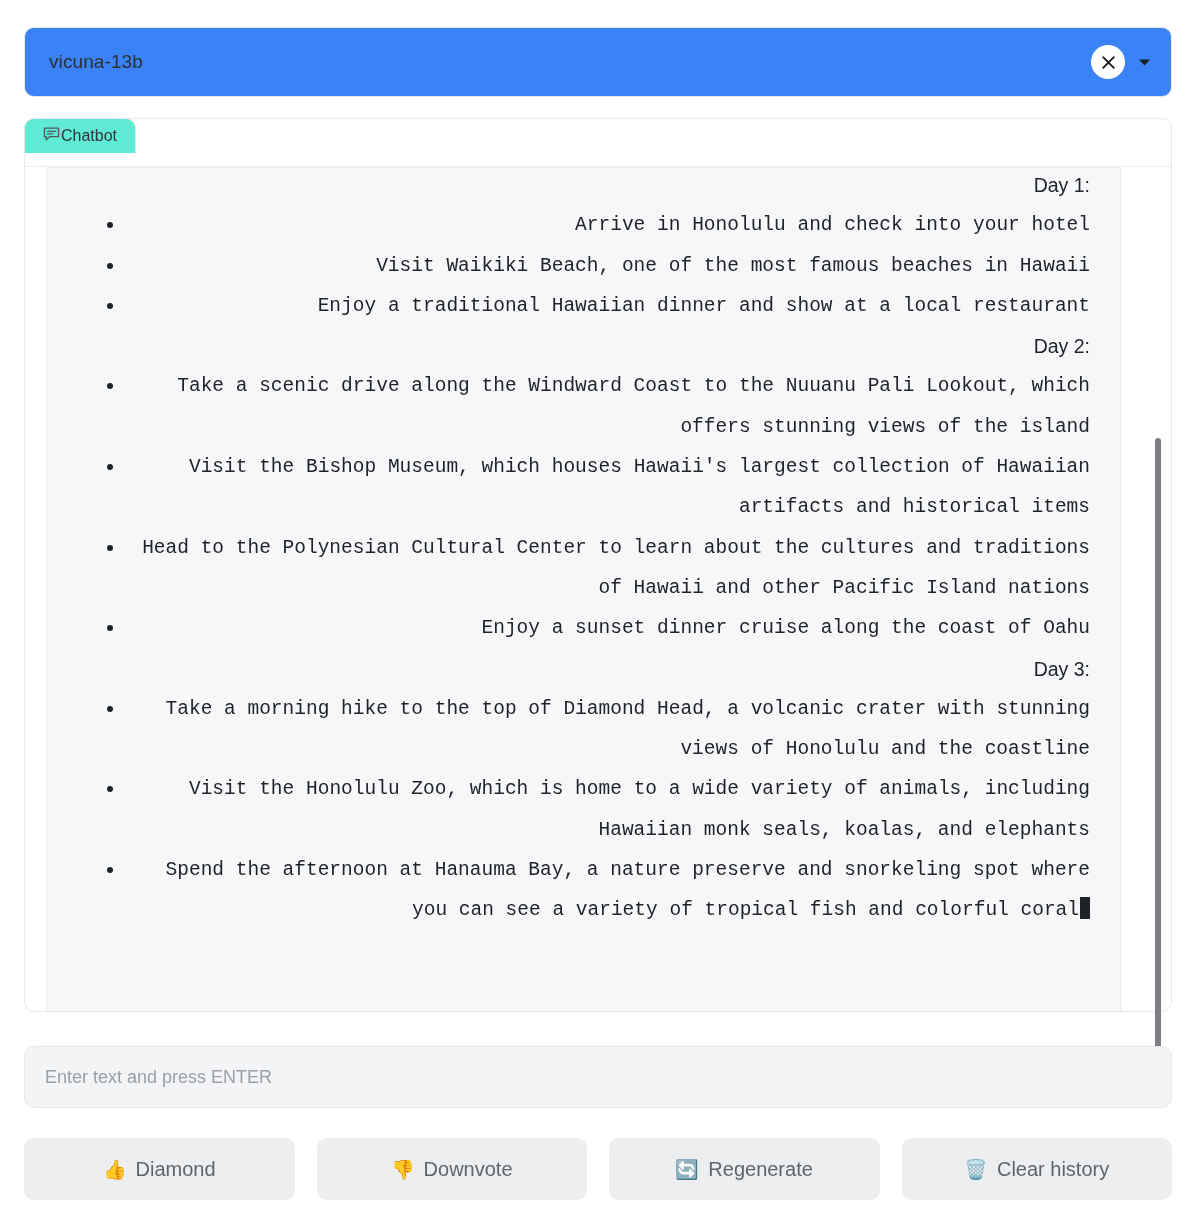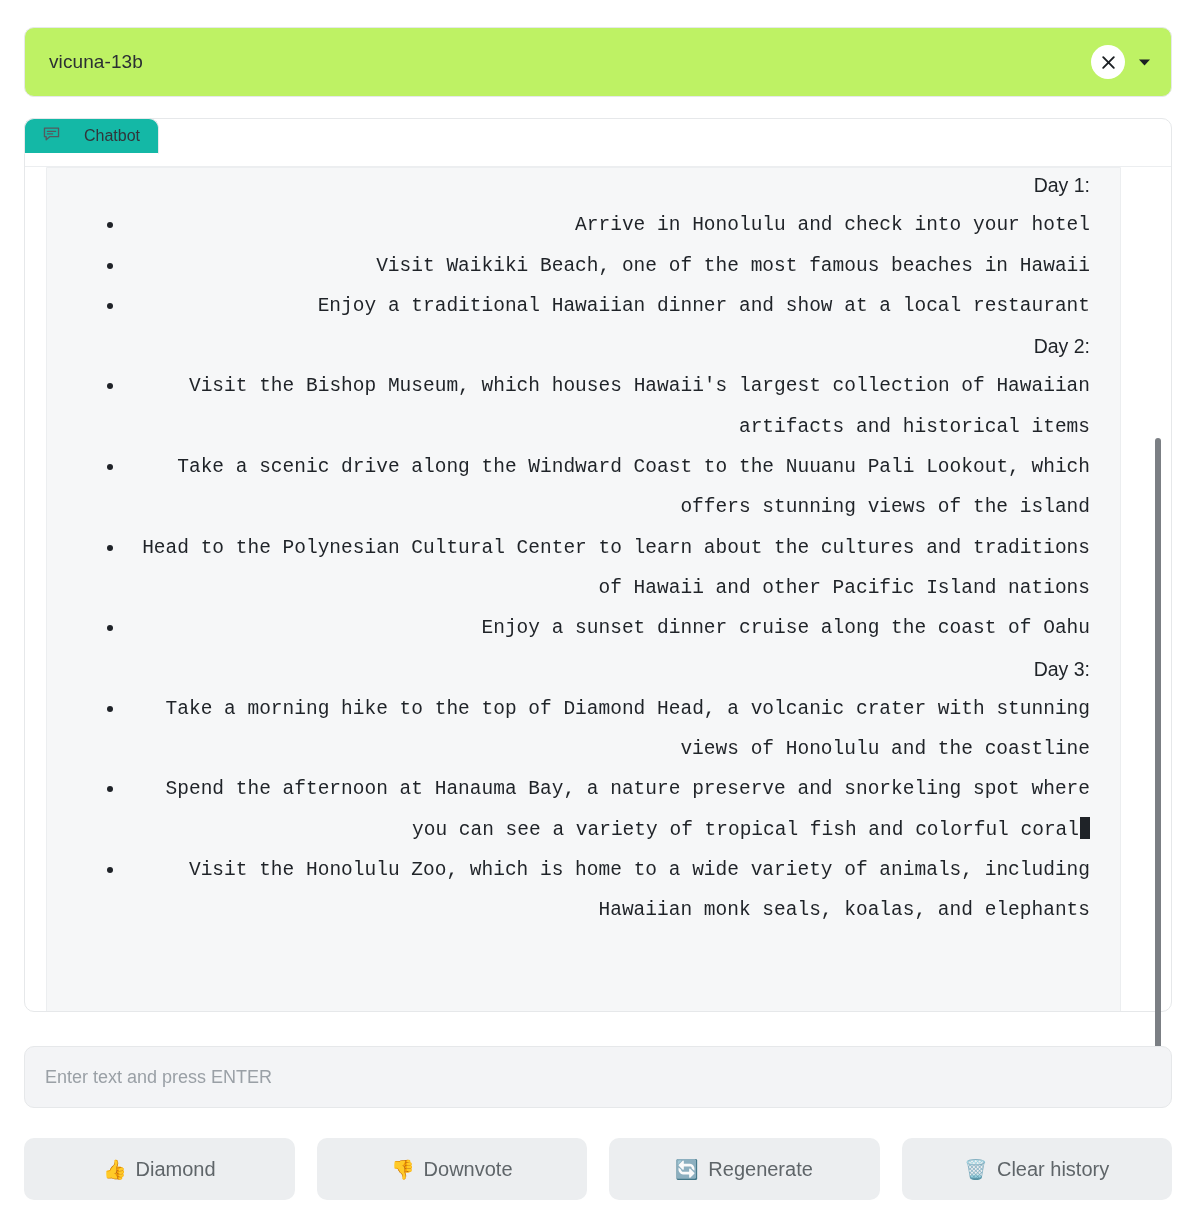--- a/index.html
+++ b/index.html
@@ -21,21 +21,21 @@
     padding: 0;
   }
 
   
   .model-select {
     position: absolute;
     left: 24px;
     top: 27px;
     width: 1148px;
     height: 70px;
-    background: #bef264;
+    background: #3b82f6;
     border: 1px solid #e6e8ea;
     border-radius: 10px;
     display: flex;
     align-items: center;
     padding: 0 14px 0 24px;
   }
   .model-select .value {
     flex: 1;
     font-size: 19px;
     color: #2b2f33;
@@ -75,23 +75,23 @@
     border-radius: 10px;
     background: #ffffff;
   }
   .chat-tab {
     position: absolute;
     left: -1px;
     top: -1px;
     height: 36px;
     display: flex;
     align-items: center;
-    gap: 23px;
+    gap: 0;
     padding: 0 18px 0 17px;
-    background: #14b8a6;
+    background: #5eead4;
     border: 1px solid #e6e8ea;
     border-bottom: 1px solid #ffffff;
     border-top-left-radius: 10px;
     border-top-right-radius: 10px;
     cursor: pointer;
   }
   .chat-tab .tab-label {
     font-size: 16px;
     color: #31353a;
   }
@@ -276,30 +276,30 @@
       <div class="msg-bubble">
         <div class="msg-body" id="msg-body">
             <div class="plain">Day 1:</div>
             <ul>
               <li>Arrive in Honolulu and check into your hotel</li>
               <li>Visit Waikiki Beach, one of the most famous beaches in Hawaii</li>
               <li>Enjoy a traditional Hawaiian dinner and show at a local restaurant</li>
             </ul>
             <div class="plain">Day 2:</div>
             <ul>
+              <li>Take a scenic drive along the Windward Coast to the Nuuanu Pali Lookout, which offers stunning views of the island</li>
               <li>Visit the Bishop Museum, which houses Hawaii's largest collection of Hawaiian artifacts and historical items</li>
-              <li>Take a scenic drive along the Windward Coast to the Nuuanu Pali Lookout, which offers stunning views of the island</li>
               <li>Head to the Polynesian Cultural Center to learn about the cultures and traditions of Hawaii and other Pacific Island nations</li>
               <li>Enjoy a sunset dinner cruise along the coast of Oahu</li>
             </ul>
             <div class="plain">Day 3:</div>
             <ul>
               <li>Take a morning hike to the top of Diamond Head, a volcanic crater with stunning views of Honolulu and the coastline</li>
+              <li>Visit the Honolulu Zoo, which is home to a wide variety of animals, including Hawaiian monk seals, koalas, and elephants</li>
               <li>Spend the afternoon at Hanauma Bay, a nature preserve and snorkeling spot where you can see a variety of tropical fish and colorful coral<span class="cursor-block"></span></li>
-              <li>Visit the Honolulu Zoo, which is home to a wide variety of animals, including Hawaiian monk seals, koalas, and elephants</li>
             </ul>
           </div>
       </div>
     </div>
 
     <div class="scrollbar-track">
       <div class="scrollbar-thumb"></div>
     </div>
   </div>
 

